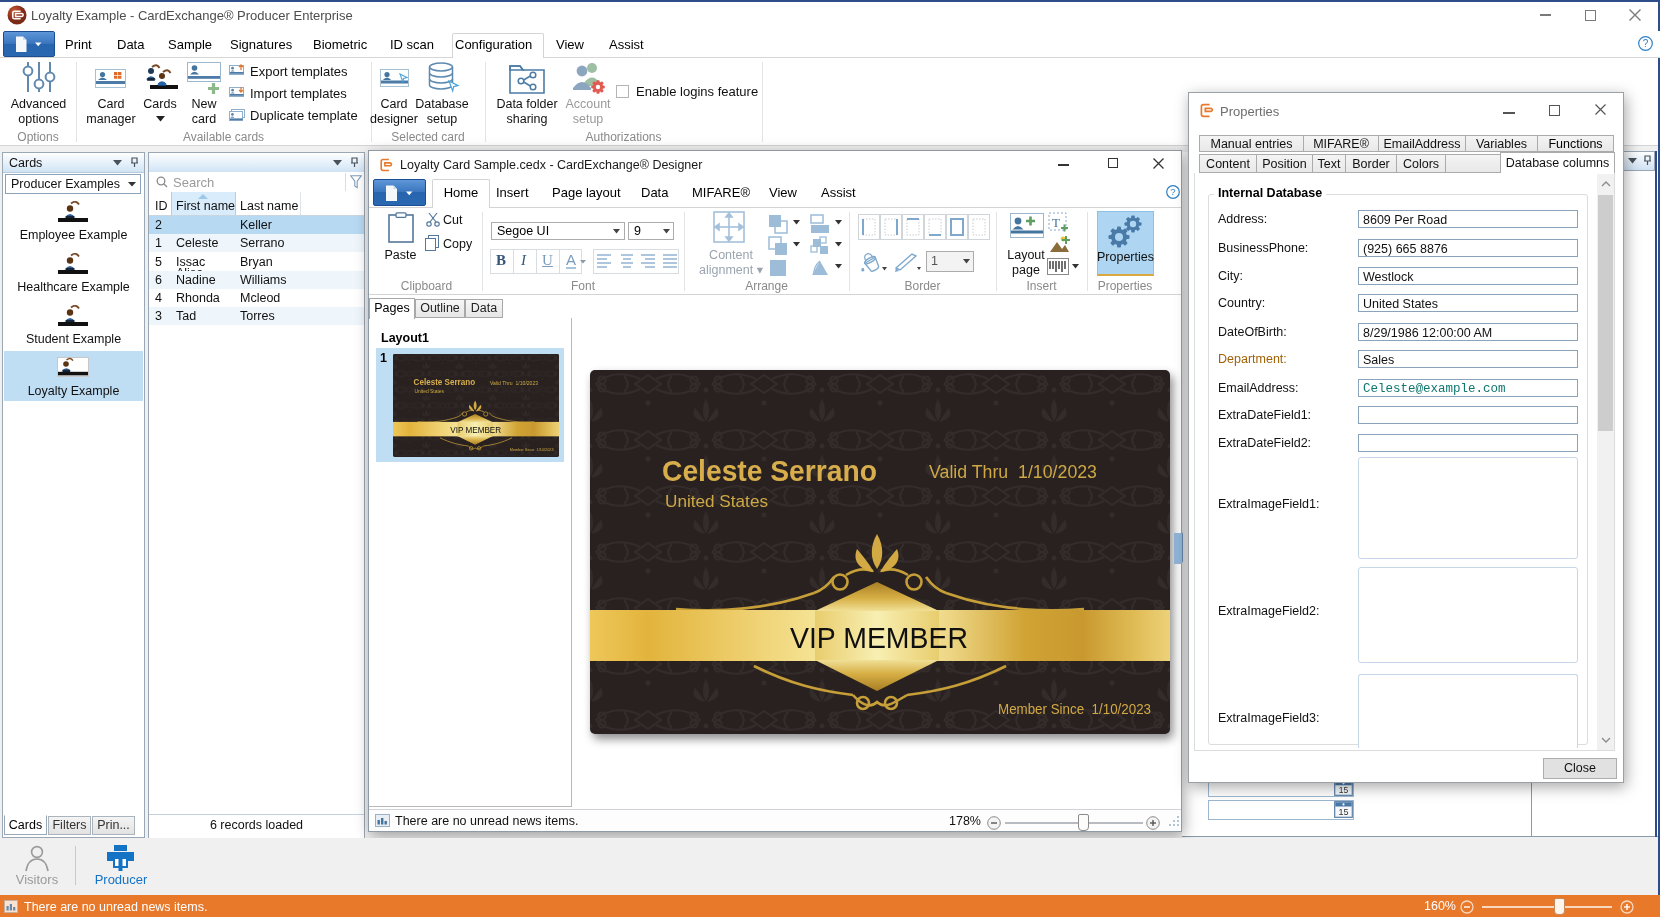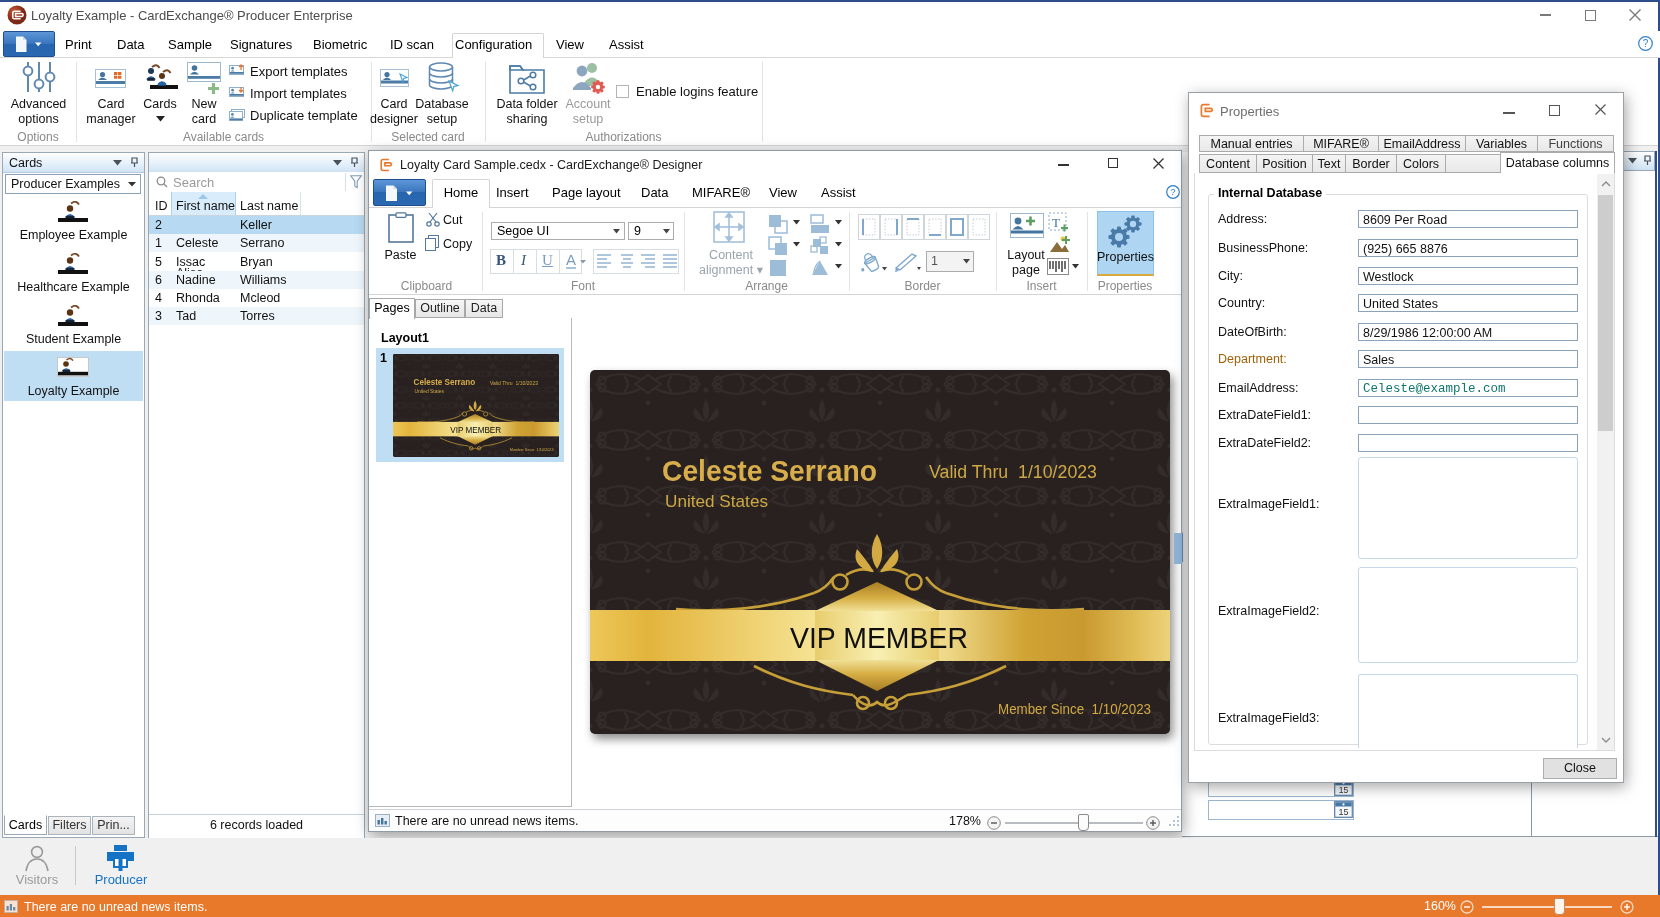--- a/index.html
+++ b/index.html
@@ -773,21 +773,21 @@
 
  <div class="ab" style="left:10px;top:42px;width:105px;height:17px;background:linear-gradient(#f4f4f4,#e8e8e8);border:1px solid #ababab;box-sizing:border-box;"></div>
  <div class="tx" style="left:10px;top:44px;width:105px;text-align:center;font-size:12.5px;color:#111;">Manual entries</div>
  <div class="ab" style="left:114px;top:42px;width:76px;height:17px;background:linear-gradient(#f4f4f4,#e8e8e8);border:1px solid #ababab;box-sizing:border-box;"></div>
  <div class="tx" style="left:114px;top:44px;width:76px;text-align:center;font-size:12.5px;color:#111;">MIFARE®</div>
  <div class="ab" style="left:189px;top:42px;width:88px;height:17px;background:linear-gradient(#f4f4f4,#e8e8e8);border:1px solid #ababab;box-sizing:border-box;"></div>
  <div class="tx" style="left:189px;top:44px;width:88px;text-align:center;font-size:12.5px;color:#111;">EmailAddress</div>
  <div class="ab" style="left:276px;top:42px;width:73px;height:17px;background:linear-gradient(#f4f4f4,#e8e8e8);border:1px solid #ababab;box-sizing:border-box;"></div>
  <div class="tx" style="left:276px;top:44px;width:73px;text-align:center;font-size:12.5px;color:#111;border-radius:6px;">Variables</div>
  <div class="ab" style="left:348px;top:42px;width:77px;height:17px;background:linear-gradient(#f4f4f4,#e8e8e8);border:1px solid #ababab;box-sizing:border-box;"></div>
- <div class="tx" style="left:348px;top:44px;width:77px;text-align:center;font-size:12.5px;color:#404040;">Functions</div>
+ <div class="tx" style="left:348px;top:44px;width:77px;text-align:center;font-size:12.5px;color:#000000;">Functions</div>
 
  <div class="ab" style="left:10px;top:61px;width:58px;height:19px;background:linear-gradient(#f4f4f4,#e8e8e8);border:1px solid #ababab;box-sizing:border-box;"></div>
  <div class="tx" style="left:10px;top:64px;width:58px;text-align:center;font-size:12.5px;color:#111;">Content</div>
  <div class="ab" style="left:67px;top:61px;width:57px;height:19px;background:linear-gradient(#f4f4f4,#e8e8e8);border:1px solid #ababab;box-sizing:border-box;"></div>
  <div class="tx" style="left:67px;top:64px;width:57px;text-align:center;font-size:12.5px;color:#111;">Position</div>
  <div class="ab" style="left:123px;top:61px;width:34px;height:19px;background:linear-gradient(#f4f4f4,#e8e8e8);border:1px solid #ababab;box-sizing:border-box;"></div>
  <div class="tx" style="left:123px;top:64px;width:34px;text-align:center;font-size:12.5px;color:#111;">Text</div>
  <div class="ab" style="left:156px;top:61px;width:52px;height:19px;background:linear-gradient(#f4f4f4,#e8e8e8);border:1px solid #ababab;box-sizing:border-box;"></div>
  <div class="tx" style="left:156px;top:64px;width:52px;text-align:center;font-size:12.5px;color:#111;">Border</div>
  <div class="ab" style="left:207px;top:61px;width:50px;height:19px;background:linear-gradient(#f4f4f4,#e8e8e8);border:1px solid #ababab;box-sizing:border-box;"></div>

